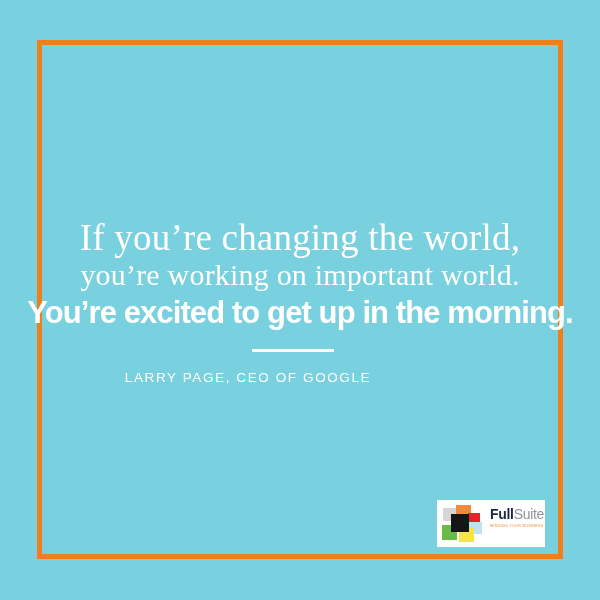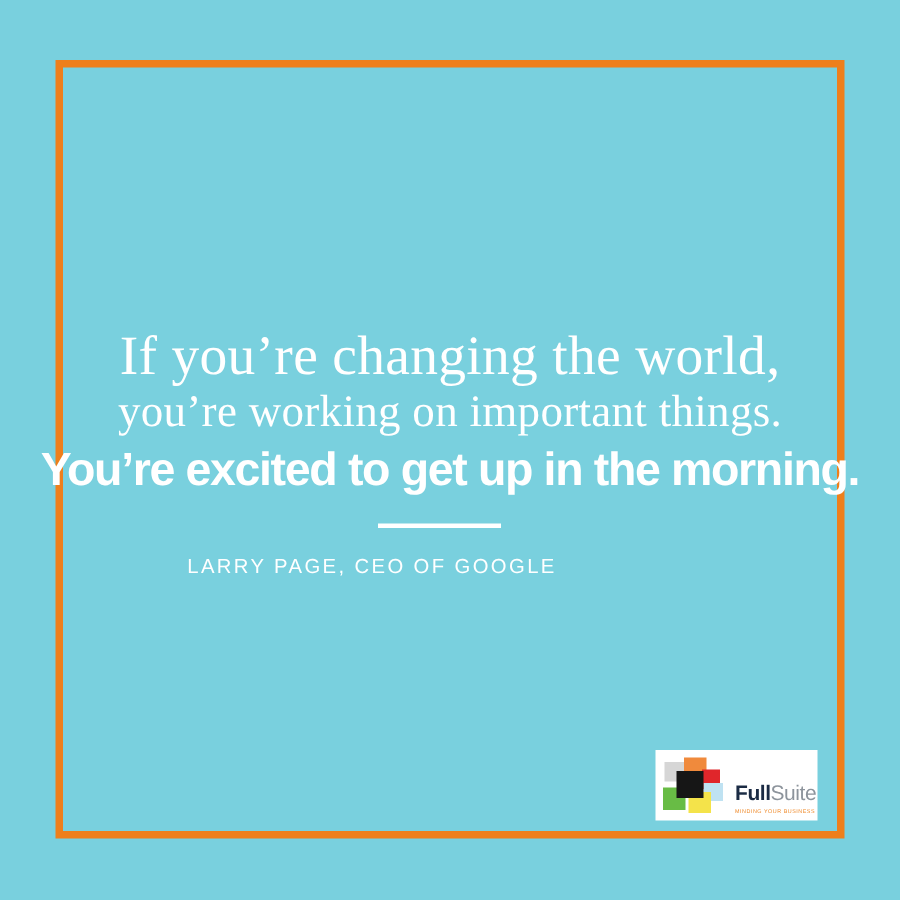--- a/index.html
+++ b/index.html
@@ -122,21 +122,21 @@
   .sq-orange { left: 14px; top: 0px;  width: 15px; height: 13px; background: #f08a3c; }
   .sq-red    { left: 26px; top: 8px;  width: 12px; height: 13px; background: #e0262b; }
   .sq-blue   { left: 27px; top: 17px; width: 13px; height: 12px; background: #bfe2f2; }
   .sq-green  { left: 0px;  top: 20px; width: 15px; height: 15px; background: #68bc45; }
   .sq-yellow { left: 17px; top: 23px; width: 15px; height: 14px; background: #f4e34a; }
   .sq-black  { left: 9px;  top: 9px;  width: 18px; height: 18px; background: #161616; }
 
   #logo-wordmark {
     position: absolute;
     left: 53px;
-    top: 20px;
+    top: 5px;
     width: 52px;
     text-align: right;
   }
   .wm-full {
     font-family: "Liberation Sans", sans-serif;
     font-weight: bold;
     font-size: 14px;
     color: #1b2b44;
     letter-spacing: -0.3px;
   }
@@ -157,21 +157,21 @@
 </style>
 </head>
 <body>
 
 <div id="poster">
 
   <div id="frame"></div>
 
   <div id="quote-block">
     <div class="quote-line-1">If you’re changing the world,</div>
-    <div class="quote-line-2">you’re working on important things.</div>
+    <div class="quote-line-2">you’re working on important world.</div>
     <div class="quote-line-3">You’re excited to get up in the morning.</div>
   </div>
 
   <div id="divider"></div>
 
   <div id="attribution">LARRY PAGE, CEO OF GOOGLE</div>
 
   <div id="logo-card">
     <div id="logo-marks">
       <i class="sq-gray"></i>

